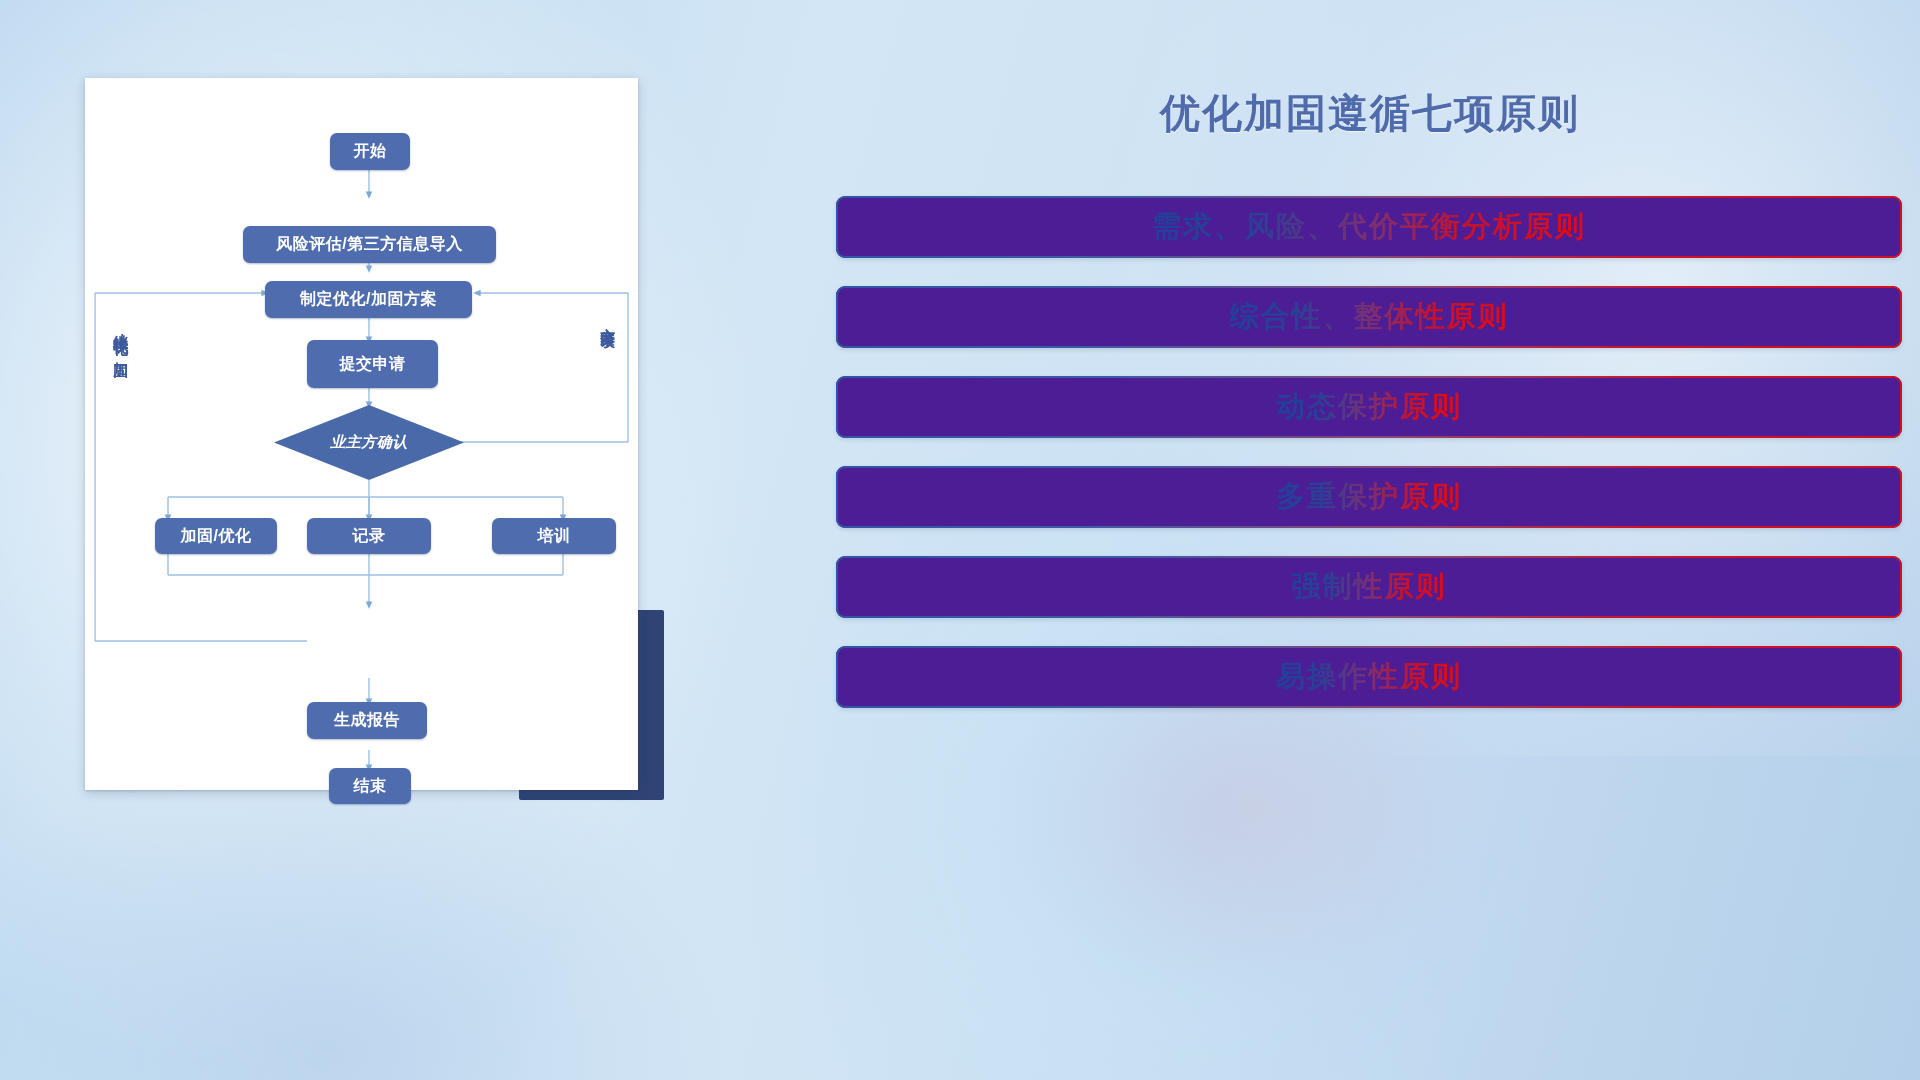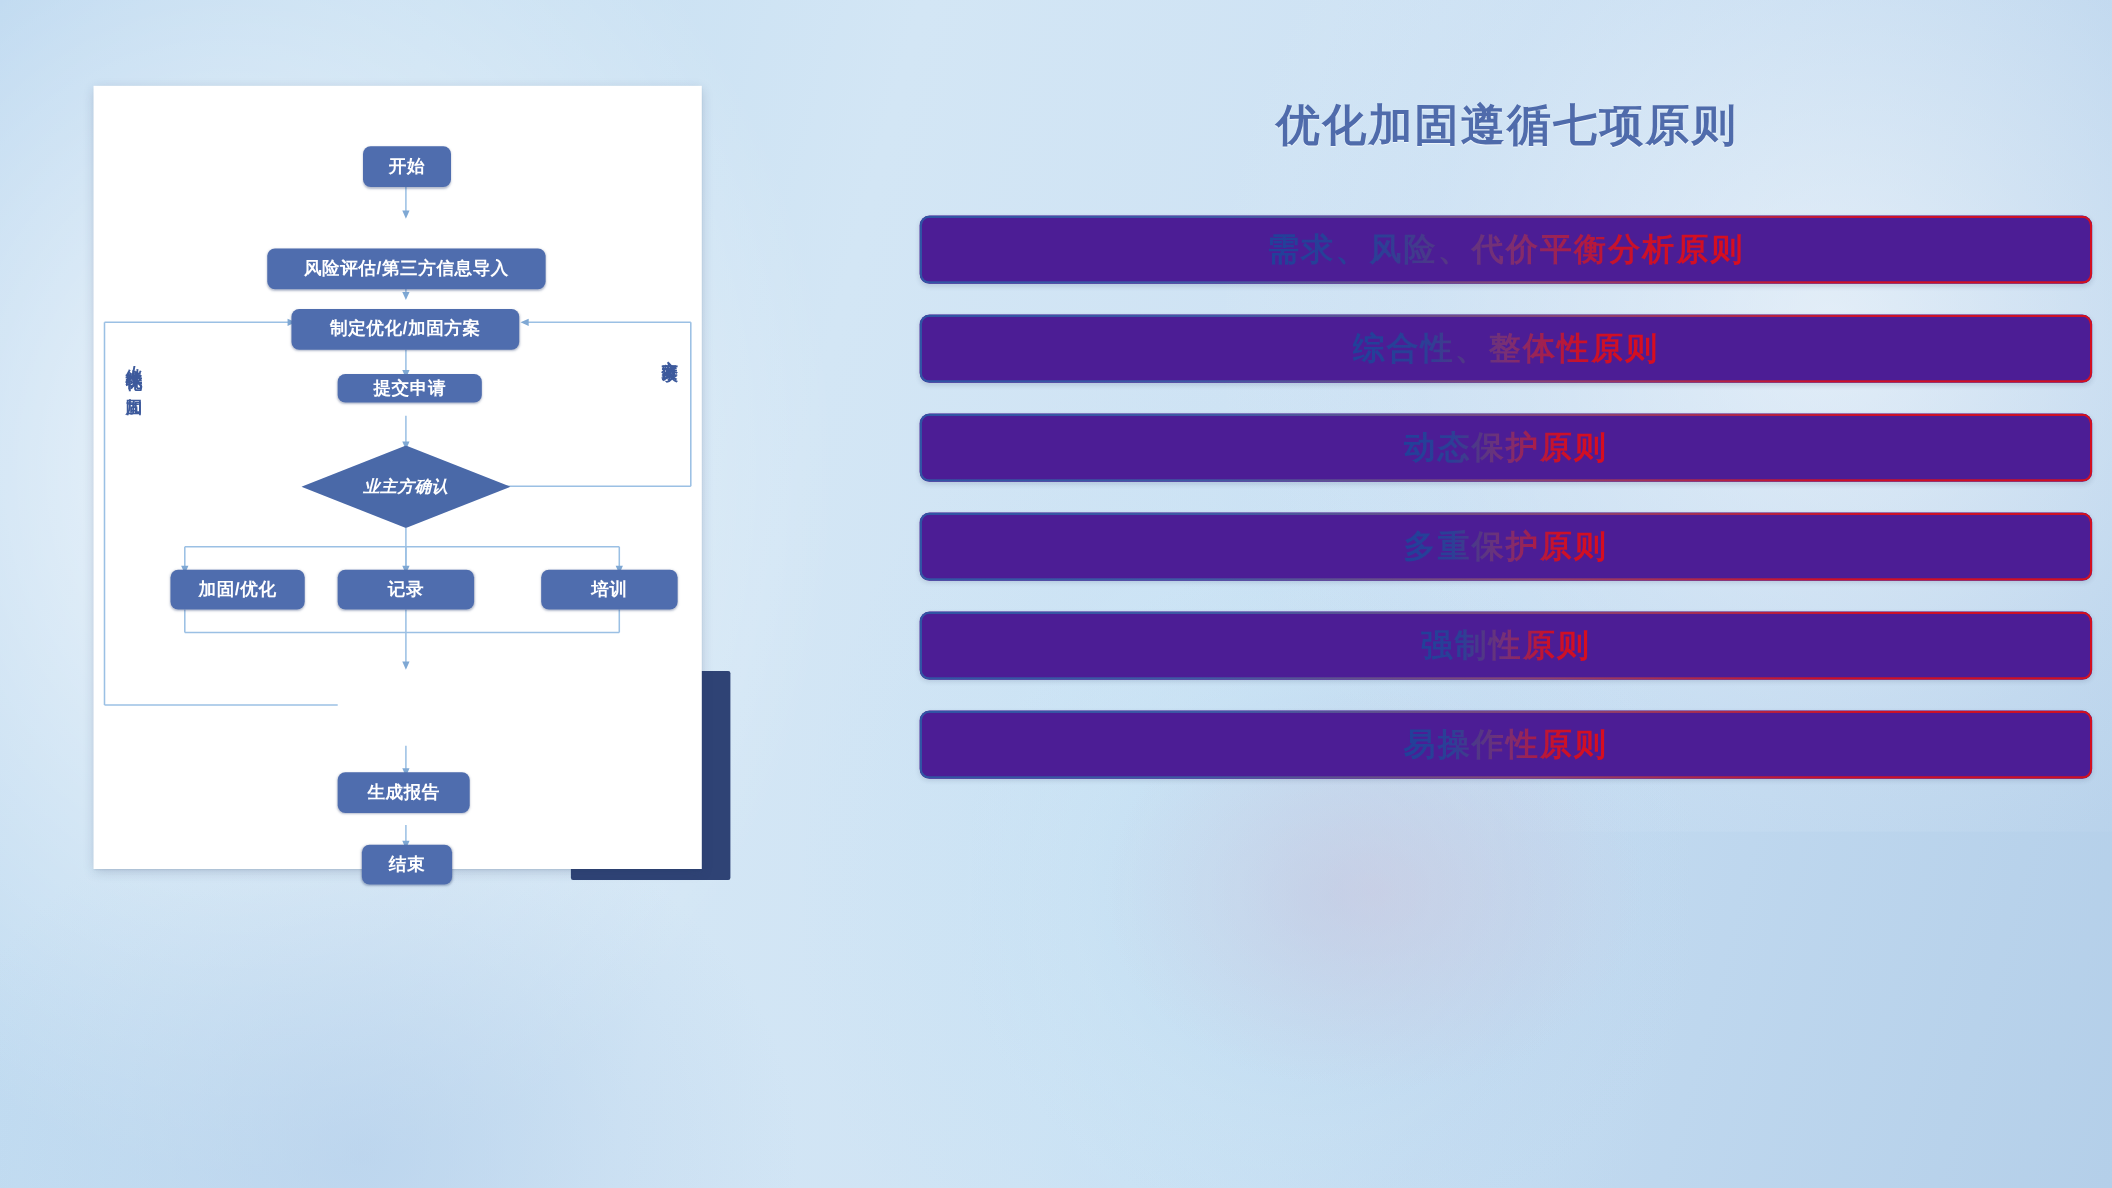--- a/index.html
+++ b/index.html
@@ -180,21 +180,21 @@
       </div>
 
       <div class="node" style="left:158px;top:129px;width:253px;height:37px;margin-top:19px;">
         <span>风险评估/第三方信息导入</span>
       </div>
 
       <div class="node" style="left:180px;top:203px;width:207px;height:37px;">
         <span>制定优化/加固方案</span>
       </div>
 
-      <div class="node" style="left:222px;top:262px;width:131px;height:26px;">
+      <div class="node" style="left:222px;top:262px;width:131px;height:48px;">
         <span>提交申请</span>
       </div>
 
       <div class="diamond-wrap" style="left:189px;top:327px;width:190px;height:75px;">
         <svg width="190" height="75" viewBox="0 0 190 75">
           <polygon points="95,0 190,37.5 95,75 0,37.5" fill="#4a69a8"></polygon>
         </svg>
         <div class="diamond-label">业主方确认</div>
       </div>
 

